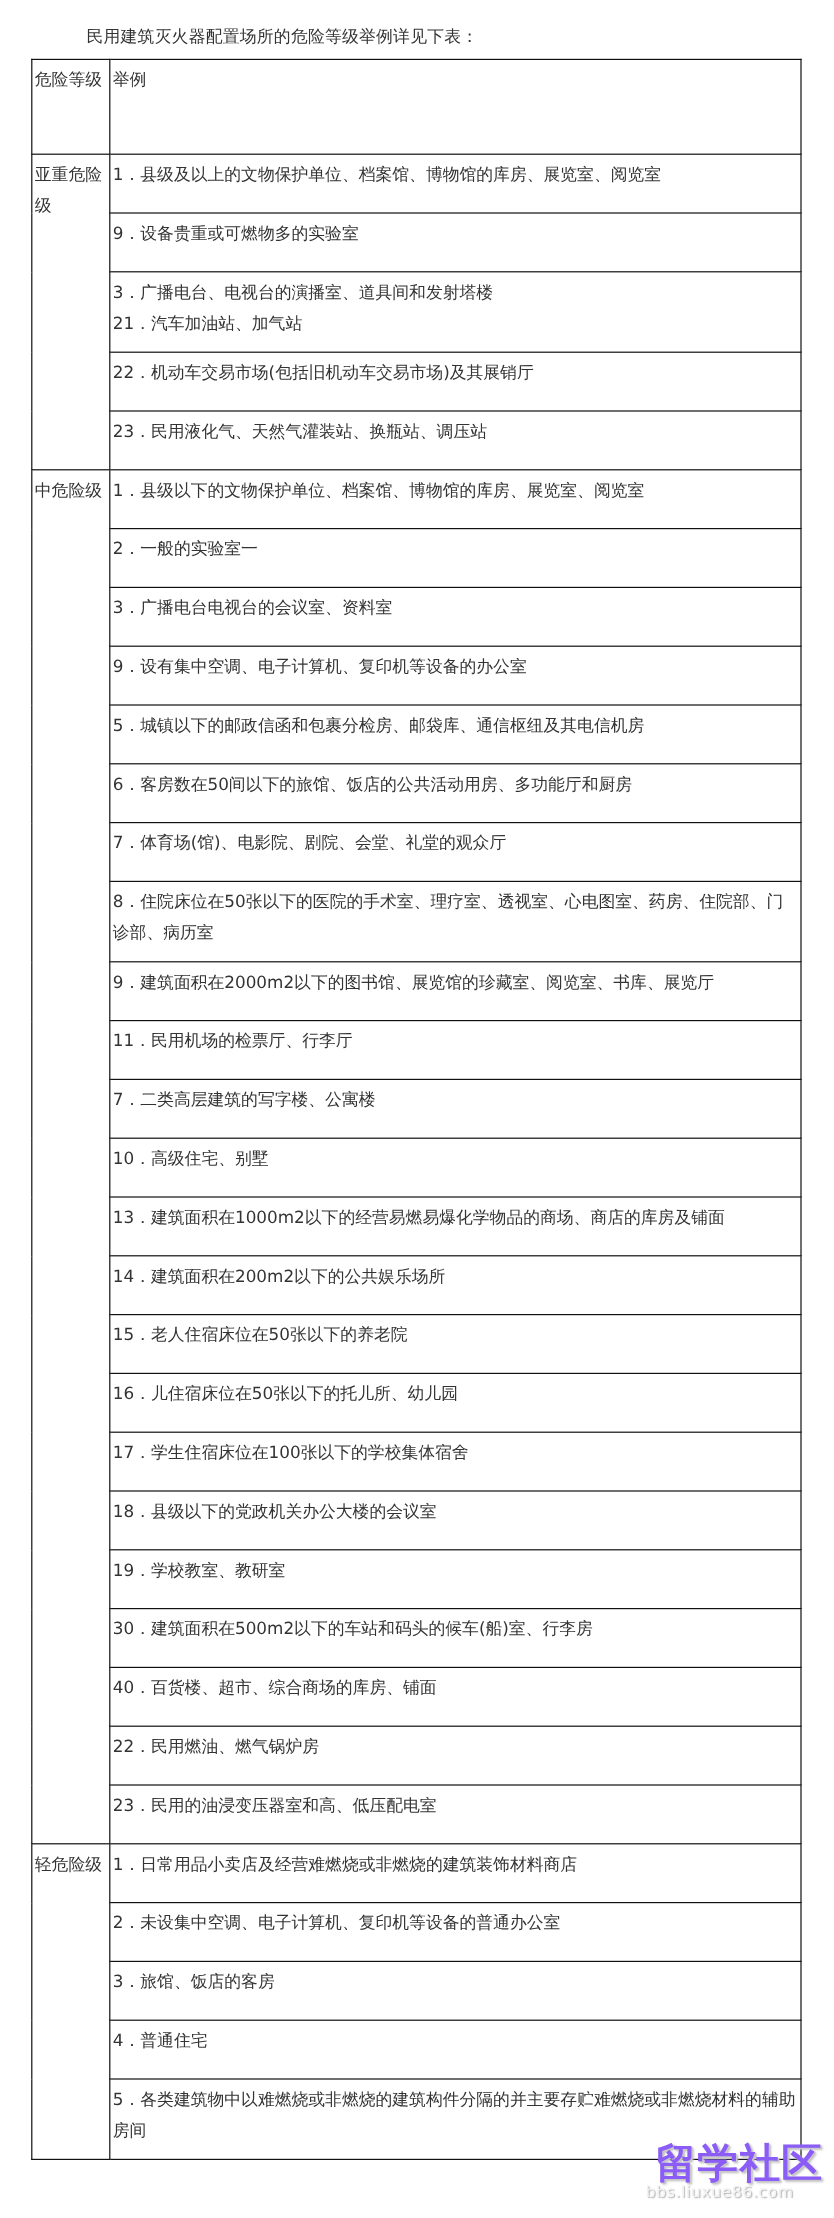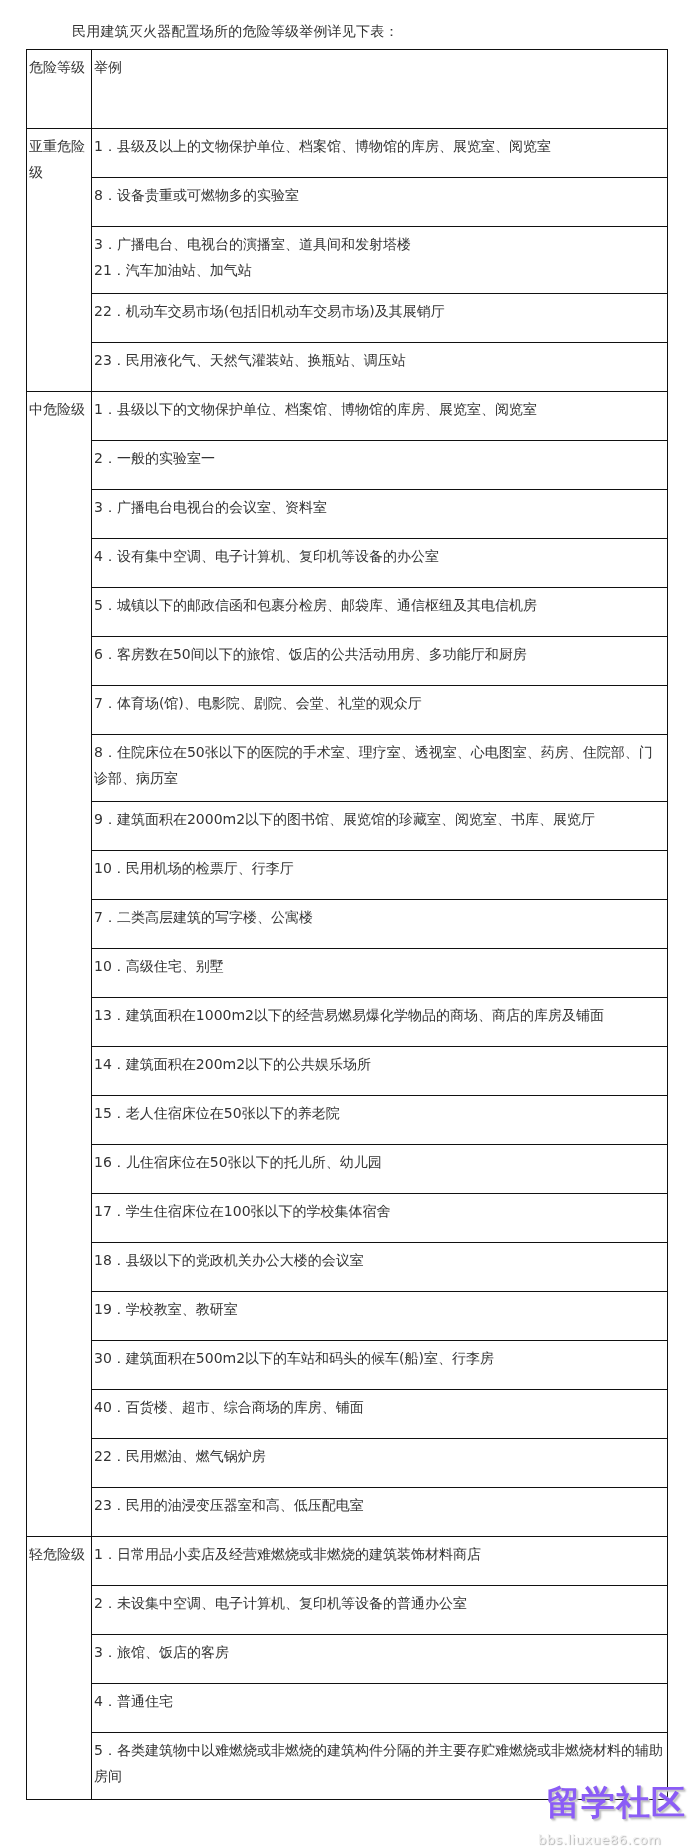--- a/index.html
+++ b/index.html
@@ -37,21 +37,21 @@
     position: absolute; left: 530px; top: 1780px; width: 160px; height: 60px;
     pointer-events: none;
   }
   .wm-big {
     position: absolute; left: 16px; top: 0;
     font-size: 34px; font-weight: bold; color: #8b5cf6; letter-spacing: 1px;
     text-shadow: 1px 1px 0 #c8c8c8, 2px 2px 2px #bbbbbb;
     white-space: nowrap;
   }
   .wm-small {
-    position: absolute; left: 8px; top: 52px;
+    position: absolute; left: 8px; top: 40px;
     font-size: 13px; color: #f2f2f2; letter-spacing: 0.5px;
     text-shadow: 1px 1px 1px #b0b0b0;
     white-space: nowrap;
   }
 </style>
 </head>
 <body>
 
 <p class="intro">民用建筑灭火器配置场所的危险等级举例详见下表：</p>
 
@@ -66,21 +66,21 @@
       <td>举例</td>
     </tr>
   <tr>
         <td class="level" rowspan="5">亚重危险级</td>
         <td>
           <span class="line">1．县级及以上的文物保护单位、档案馆、博物馆的库房、展览室、阅览室</span>
         </td>
       </tr>
       <tr>
         <td>
-          <span class="line">8．设备贵重或可燃物多的实验室</span>
+          <span class="line">9．设备贵重或可燃物多的实验室</span>
         </td>
       </tr>
       <tr>
         <td>
           <span class="line">3．广播电台、电视台的演播室、道具间和发射塔楼</span>
           <span class="line">21．汽车加油站、加气站</span>
         </td>
       </tr>
       <tr>
         <td>
@@ -103,21 +103,21 @@
           <span class="line">2．一般的实验室一</span>
         </td>
       </tr>
       <tr>
         <td>
           <span class="line">3．广播电台电视台的会议室、资料室</span>
         </td>
       </tr>
       <tr>
         <td>
-          <span class="line">4．设有集中空调、电子计算机、复印机等设备的办公室</span>
+          <span class="line">9．设有集中空调、电子计算机、复印机等设备的办公室</span>
         </td>
       </tr>
       <tr>
         <td>
           <span class="line">5．城镇以下的邮政信函和包裹分检房、邮袋库、通信枢纽及其电信机房</span>
         </td>
       </tr>
       <tr>
         <td>
           <span class="line">6．客房数在50间以下的旅馆、饭店的公共活动用房、多功能厅和厨房</span>
@@ -133,21 +133,21 @@
           <span class="line">8．住院床位在50张以下的医院的手术室、理疗室、透视室、心电图室、药房、住院部、门诊部、病历室</span>
         </td>
       </tr>
       <tr>
         <td>
           <span class="line">9．建筑面积在2000m2以下的图书馆、展览馆的珍藏室、阅览室、书库、展览厅</span>
         </td>
       </tr>
       <tr>
         <td>
-          <span class="line">10．民用机场的检票厅、行李厅</span>
+          <span class="line">11．民用机场的检票厅、行李厅</span>
         </td>
       </tr>
       <tr>
         <td>
           <span class="line">7．二类高层建筑的写字楼、公寓楼</span>
         </td>
       </tr>
       <tr>
         <td>
           <span class="line">10．高级住宅、别墅</span>

